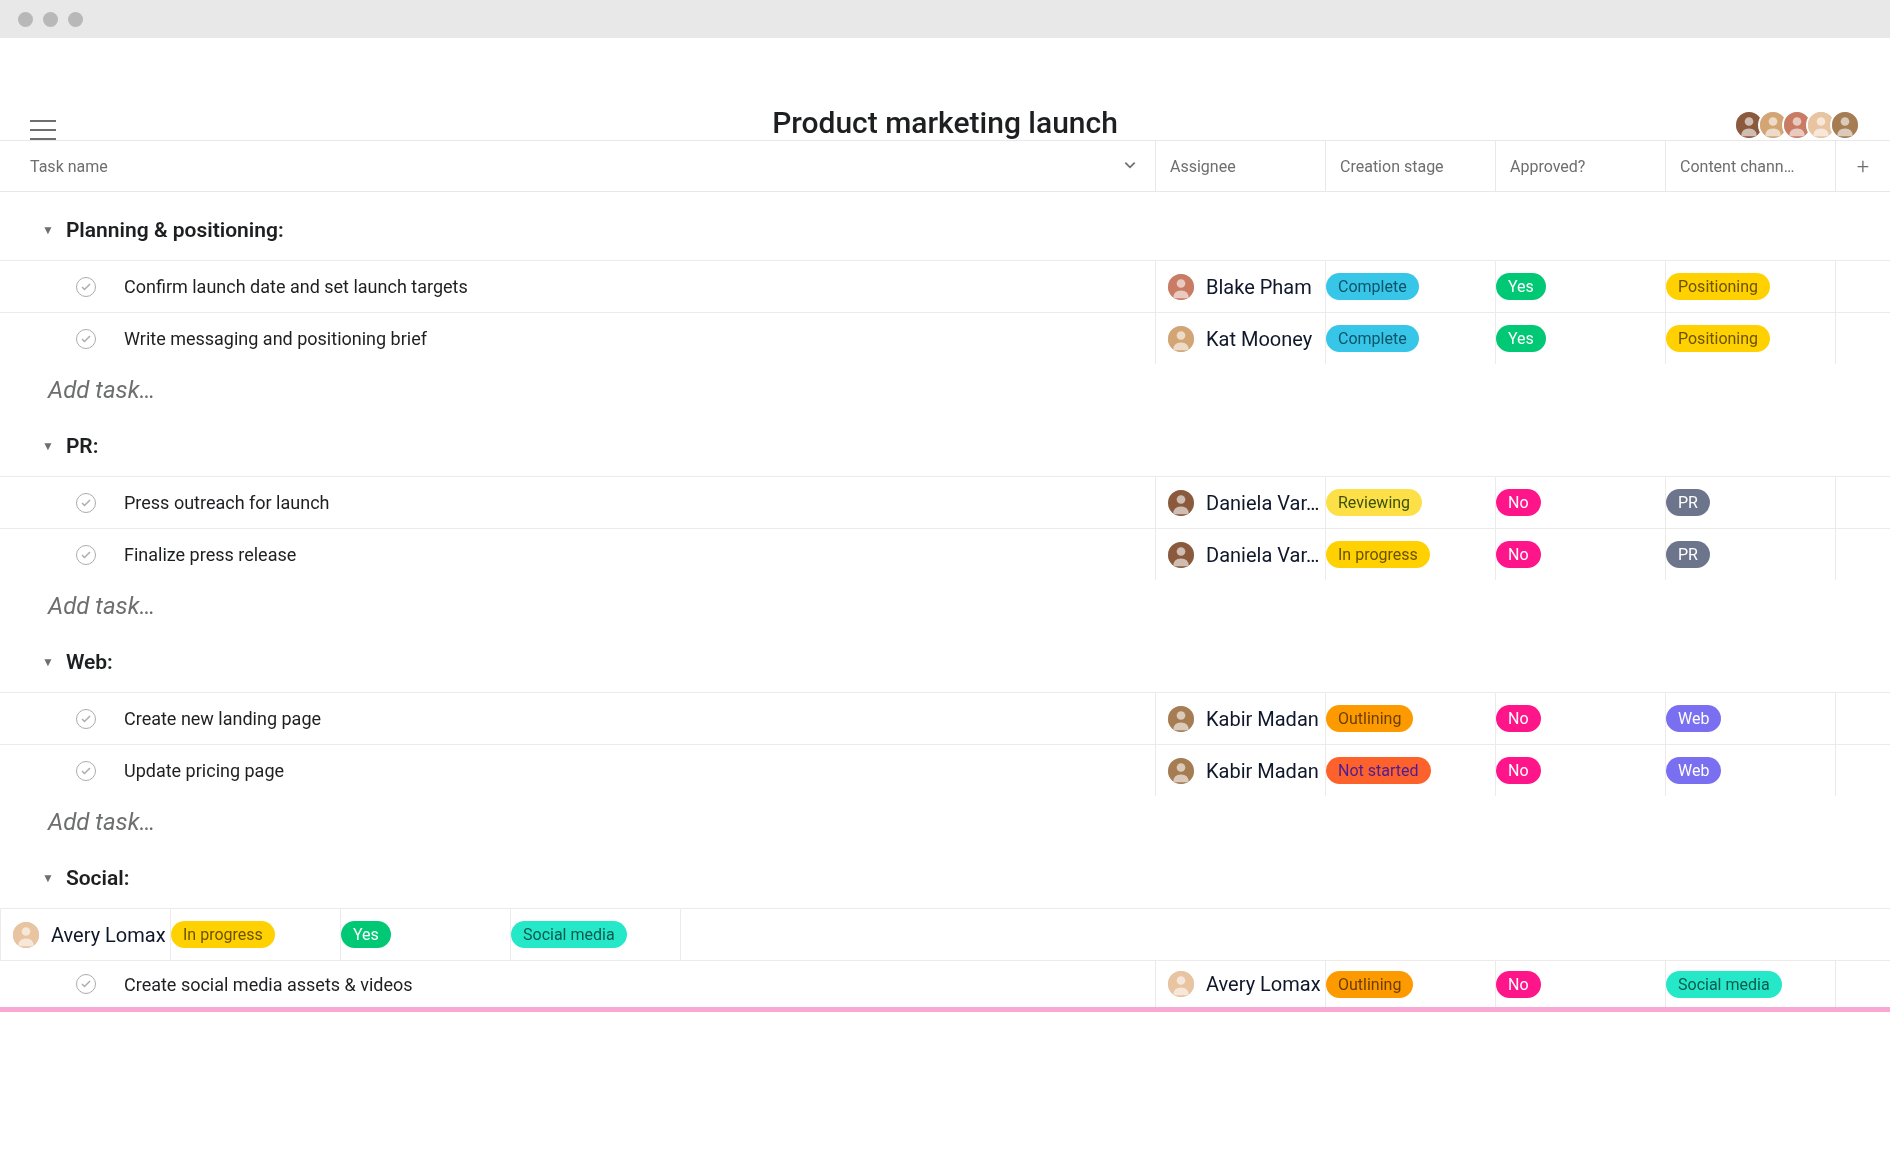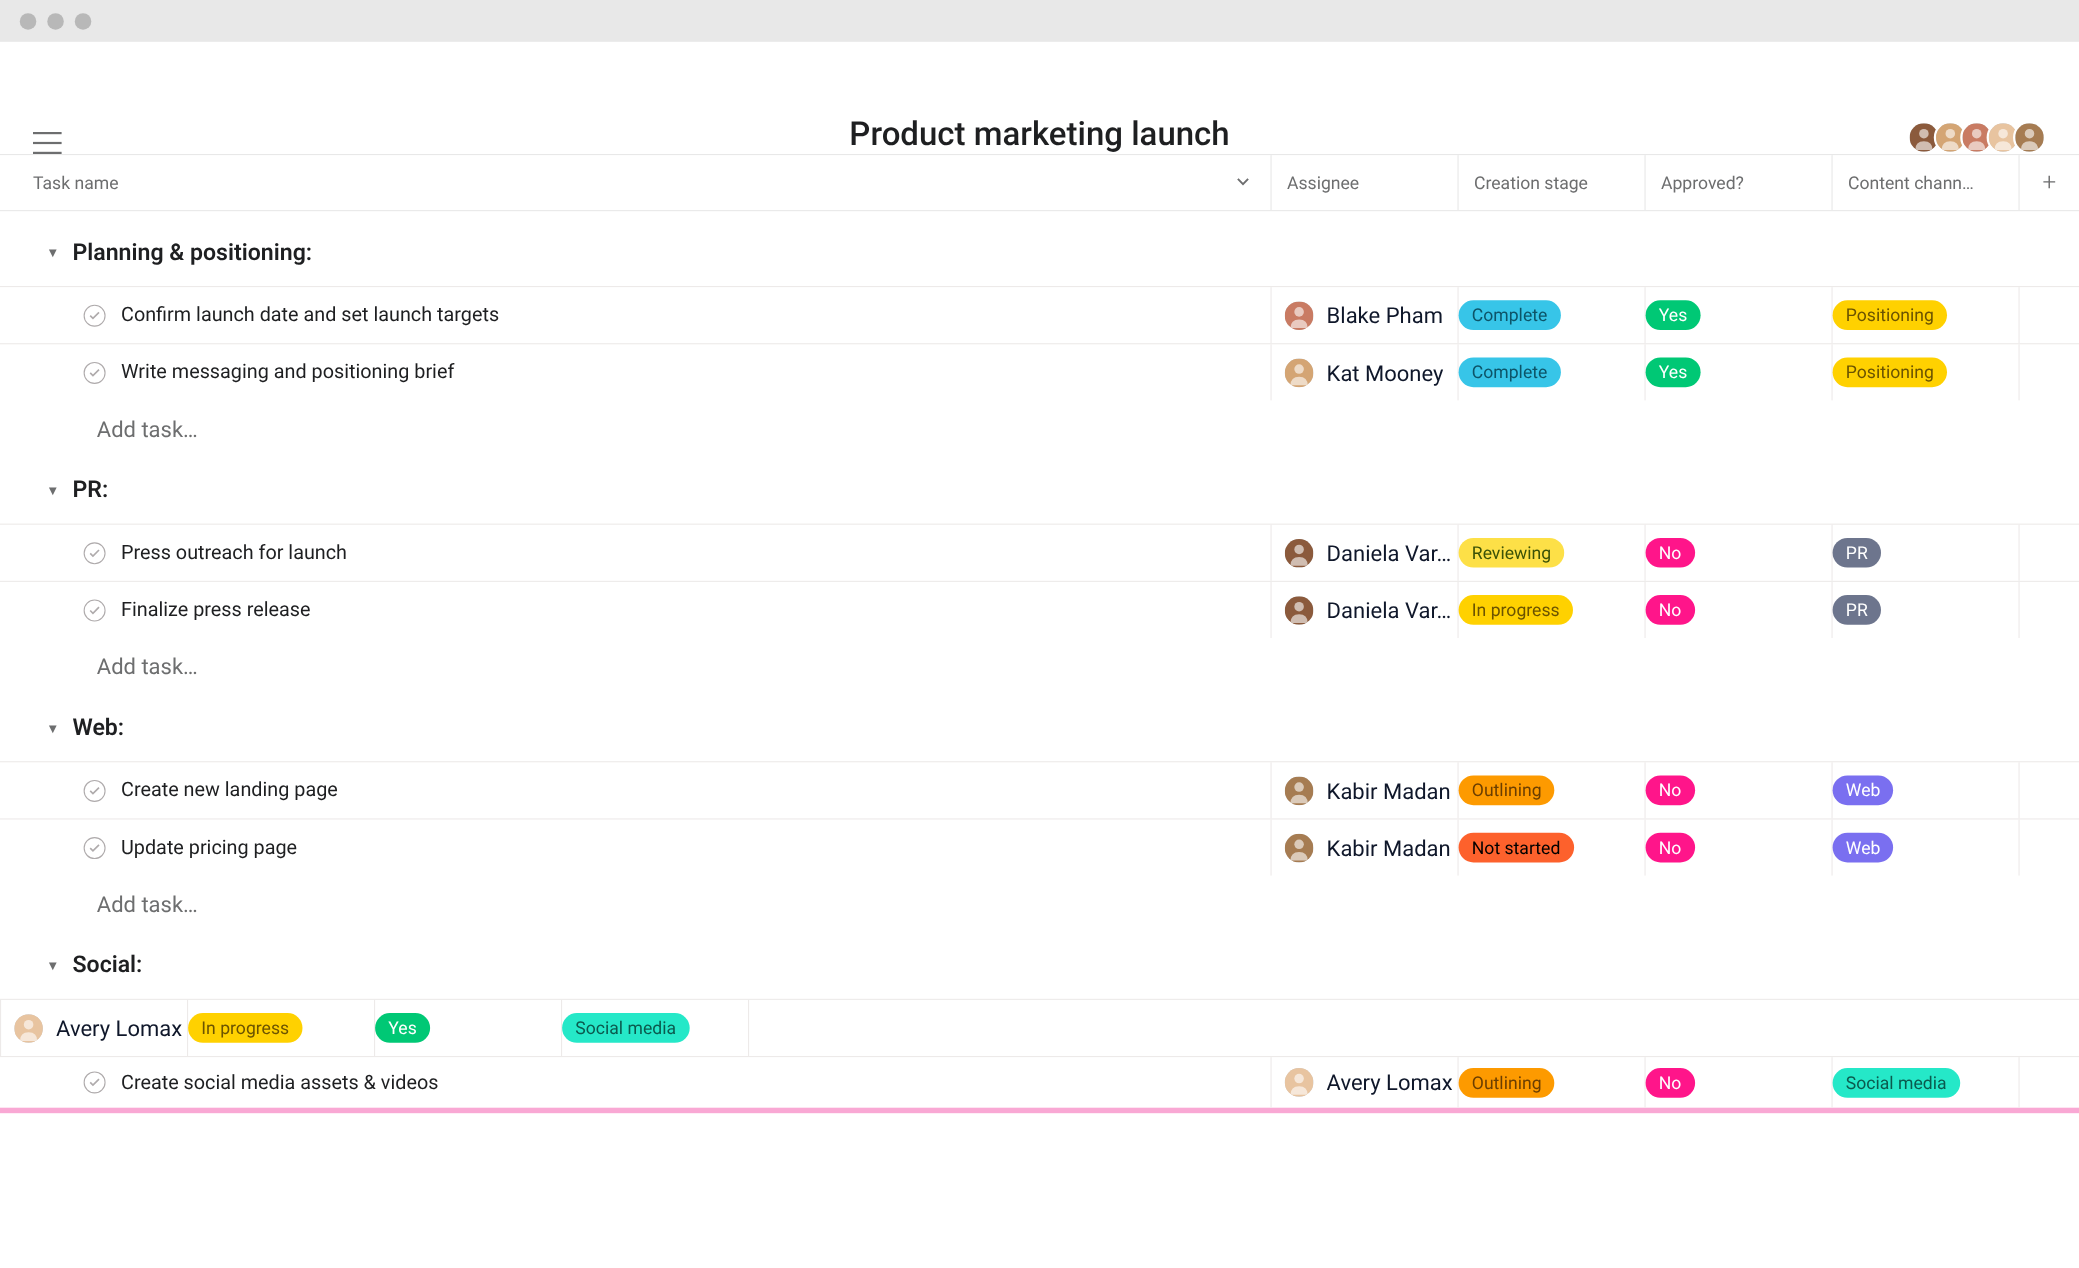--- a/index.html
+++ b/index.html
@@ -18,31 +18,31 @@
 .col-task .chev { position: absolute; right: 18px; }
 .col { width: 170px; border-left: 1px solid #e8e8e8; display: flex; align-items: center; justify-content: flex-start; padding-left: 14px; }
 .col.assignee { justify-content: flex-start; }
 .col-add { width: 55px; border-left: 1px solid #e8e8e8; display: flex; align-items: center; justify-content: center; color: #6d6e6f; cursor: pointer; }
 .content { padding-top: 8px; }
 .section { }
 .section-header { display: flex; align-items: center; height: 60px; padding-left: 42px; gap: 12px; font-size: 21px; font-weight: 600; }
 .section-header .tri { color: #6d6e6f; font-size: 12px; }
 .task-row { display: flex; height: 52px; border-top: 1px solid #edeae9; }
 .task-row:last-of-type { border-bottom: 5px solid #f9a8d4; }
-.task-main { flex: 1; display: flex; align-items: center; padding-left: 76px; gap: 14px; font-size: 18px; }
+.task-main { flex: 1; display: flex; align-items: center; padding-left: 76px; gap: 28px; font-size: 18px; }
 .check { width: 20px; height: 20px; border: 1.5px solid #afabac; border-radius: 50%; display: flex; align-items: center; justify-content: center; flex-shrink: 0; }
 .check svg { width: 10px; height: 8px; }
 .cell { width: 170px; border-left: 1px solid #edeae9; display: flex; align-items: center; padding-left: 10px; }
 .cell.center { justify-content: flex-start; padding-left: 0; }
 .cell-add { width: 55px; border-left: 1px solid #edeae9; }
 .assignee-cell { display: flex; align-items: center; gap: 10px; font-size: 20px; color: #0f172a; }
 .assignee-cell .avatar { margin-left: 0; width: 30px; height: 30px; }
 .assignee-name { white-space: nowrap; overflow: hidden; text-overflow: ellipsis; max-width: 115px; }
 .pill { padding: 4px 12px; border-radius: 14px; font-size: 16px; white-space: nowrap; }
-.add-task { height: 52px; display: flex; align-items: center; padding-left: 88px; color: #6d6e6f; font-size: 20px; cursor: text; }
+.add-task { height: 52px; display: flex; align-items: center; padding-left: 48px; color: #6d6e6f; font-size: 24px; cursor: text; font-style: italic; }
 .chev svg { width: 14px; height: 14px; }
 .plus { font-size: 22px; font-weight: 300; }
 </style>
 </head>
 <body>
 
 <div class="window-chrome">
   <div class="dot"></div>
   <div class="dot"></div>
   <div class="dot"></div>
@@ -313,21 +313,21 @@
               <svg viewBox="0 0 30 30">
                 <rect width="30" height="30" fill="#a67c52"></rect>
                 <circle cx="15" cy="11" r="5" fill="#fff" opacity="0.6"></circle>
                 <path d="M6 28 Q6 19 15 19 Q24 19 24 28 Z" fill="#fff" opacity="0.6"></path>
               </svg>
             </div>
             <span class="assignee-name">Kabir Madan</span>
           </div>
         </div>
       <div class="cell center">
-          <span class="pill" style="background:#fd612c;color:#000000">Not started</span>
+          <span class="pill" style="background:#fd612c;color:#4c1d95">Not started</span>
         </div>
       <div class="cell center">
           <span class="pill" style="background:#ff158a;color:#ffffff">No</span>
         </div>
       <div class="cell center">
           <span class="pill" style="background:#7a6ff0;color:#ffffff">Web</span>
         </div>
       <div class="cell-add"></div>
     </div>
       <div class="add-task">Add task…</div>

